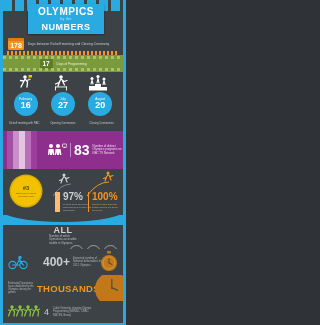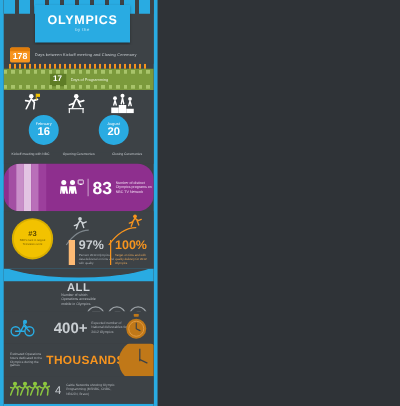--- a/index.html
+++ b/index.html
@@ -56,21 +56,21 @@
   .circ{width:24px;height:24px;border-radius:50%;background:#29abe2;color:#fff;
     display:flex;flex-direction:column;align-items:center;justify-content:center;flex:none;}
   .circ .m{font-size:3px;line-height:3.6px;letter-spacing:.1px;}
   .circ .d{font-size:9px;font-weight:bold;line-height:9px;}
   .caprow{height:9px;background:#3d4246;display:flex;justify-content:space-around;
     padding:0 2px;box-sizing:border-box;}
   .cap{width:32px;text-align:center;font-size:2.7px;color:#c3c8cc;line-height:3.3px;}
 
   
   .purple{position:relative;height:38px;background:#8e2f8e;overflow:hidden;
-    display:flex;align-items:center;border-radius:13px;}
+    display:flex;align-items:center;}
   .pbars{position:absolute;left:4px;top:0;bottom:0;width:30px;display:flex;}
   .pbars i{flex:1;}
   .tvgroup{display:flex;align-items:center;margin-left:44px;}
   .tvnum{font-size:14px;font-weight:bold;color:#fff;line-height:14px;margin-left:3px;
     padding-left:3px;border-left:1px solid rgba(255,255,255,.45);}
   .tvtxt{font-size:2.9px;color:#f0d9f0;margin-left:3px;line-height:3.6px;width:32px;}
 
   
   .pctband{position:relative;height:46px;background:#3d4246;overflow:hidden;}
   .badge{position:absolute;left:8px;top:7px;width:30px;height:30px;border-radius:50%;
@@ -130,20 +130,21 @@
 </head>
 <body>
 
 <div id="poster">
 
   <div class="hdr">
     <div class="hdr-dots"></div>
     <div class="hdr-plate">
       <div class="hdr-t1">OLYMPICS</div>
       <div class="hdr-mid">by the</div>
+      <div class="hdr-t2">NUMBERS</div>
     </div>
   </div>
 
   <div class="strip178">
     <div class="cal">
       <span>178</span>
     </div>
     <div class="lbl">Days between Kickoff meeting and Closing Ceremony</div>
   </div>
   <div class="dotline"></div>
@@ -179,20 +180,24 @@
       <rect x="1" y="12" width="6" height="4.5" fill="#fff"></rect>
       <rect x="7" y="10" width="6" height="6.5" fill="#fff"></rect>
       <rect x="13" y="13" width="6" height="3.5" fill="#fff"></rect>
     </svg>
   </div>
 
   <div class="circrow">
     <div class="circ">
       <div class="m">February</div>
       <div class="d">16</div>
+    </div>
+    <div class="circ">
+      <div class="m">July</div>
+      <div class="d">27</div>
     </div>
     <div class="circ">
       <div class="m">August</div>
       <div class="d">20</div>
     </div>
   </div>
   <div class="caprow">
     <div class="cap">Kickoff meeting with NBC</div>
     <div class="cap">Opening Ceremonies</div>
     <div class="cap">Closing Ceremonies</div>

